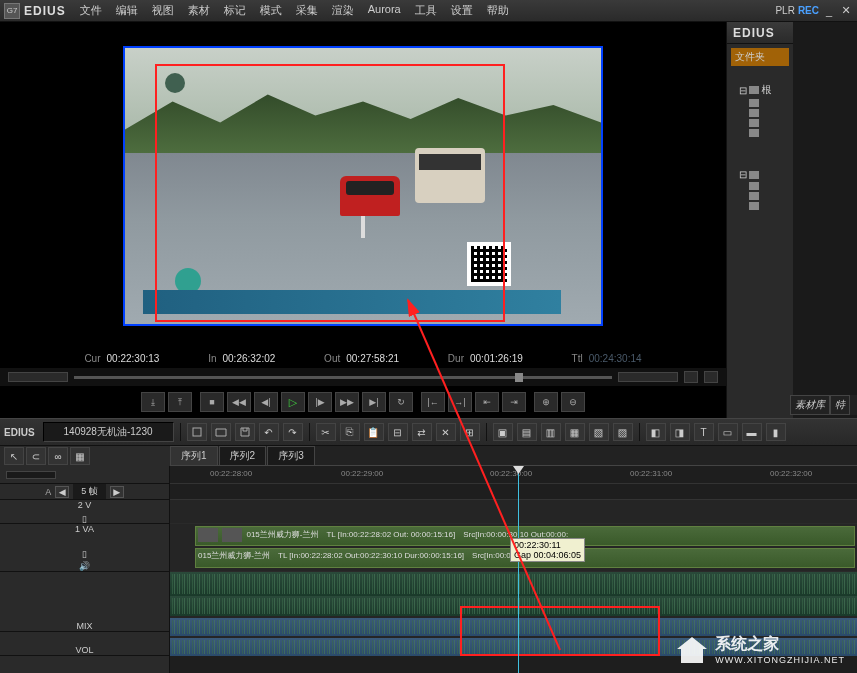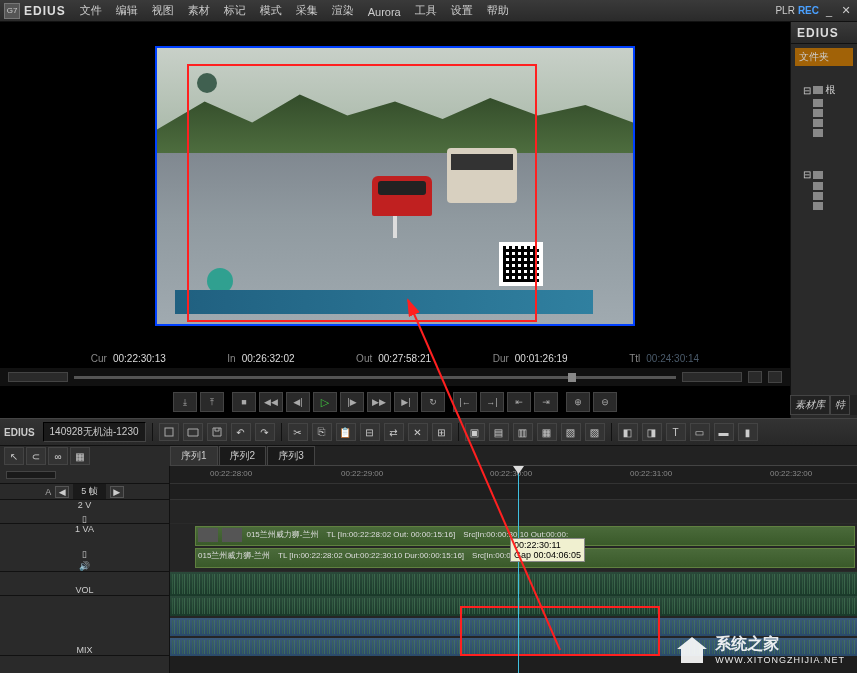--- a/index.html
+++ b/index.html
@@ -1,29 +1,29 @@
 <!DOCTYPE html>
 <html><head>
 <meta charset="utf-8">
 <style>
 * { margin:0; padding:0; box-sizing:border-box; font-family:"Microsoft YaHei",Arial,sans-serif; }
 body { background:#1a1a1a; width:857px; height:673px; overflow:hidden; position:relative; color:#ccc; font-size:11px; }
 .menubar { height:22px; background:linear-gradient(#3a3a3a,#2a2a2a); display:flex; align-items:center; padding:0 4px; border-bottom:1px solid #111; }
 .logo { display:flex; align-items:center; gap:4px; margin-right:8px; }
 .logo-icon { width:16px; height:16px; background:#555; border:1px solid #777; font-size:8px; display:flex; align-items:center; justify-content:center; }
 .brand { font-weight:bold; font-size:12px; color:#ddd; letter-spacing:1px; }
-.menuitems { display:flex; gap:2px;align-items:flex-end; }
+.menuitems { display:flex; gap:2px; }
 .menuitem { padding:2px 6px; cursor:pointer; font-size:11px; }
 .spacer { flex:1; }
 .winctrl { display:flex; align-items:center; gap:3px; }
 .plr { font-size:10px; color:#ccc; }
 .rec { font-size:10px; color:#4aa0ff; font-weight:bold; }
 .winbtn { width:14px; height:14px; display:flex; align-items:center; justify-content:center; cursor:pointer; font-size:11px; }
 .main { display:flex; height:396px; }
-.player { width:790px; background:#2a2a2a; display:flex; flex-direction:column; }
+.player { width:726px; background:#2a2a2a; display:flex; flex-direction:column; }
 .preview-wrap { flex:1; background:#000; display:flex; align-items:center; justify-content:center; position:relative; }
 .preview { width:480px; height:280px; border:2px solid #0040ff; position:relative; background:#7a8a7a; overflow:hidden; }
 .safe { position:absolute; top:16px; left:30px; width:350px; height:258px; border:2px solid #ff2020; }
 .sky { position:absolute; top:0; left:0; right:0; height:95px; background:linear-gradient(#c8d0c8,#a8b8a8); }
 .trees { position:absolute; top:40px; left:0; right:0; height:70px; background:linear-gradient(#304828,#507040); clip-path:polygon(0 60%,10% 20%,20% 50%,30% 10%,40% 40%,50% 20%,60% 45%,70% 15%,80% 40%,90% 25%,100% 50%,100% 100%,0 100%); }
 .road { position:absolute; top:105px; left:0; right:0; bottom:0; background:linear-gradient(#808890 0%,#909aa0 40%,#a0aab0 100%); }
 .lane { position:absolute; top:130px; left:50%; width:4px; height:60px; background:#ddd; transform:translateX(-50%); }
 .car { position:absolute; top:128px; left:215px; width:60px; height:40px; background:#c02020; border-radius:6px 6px 2px 2px; }
 .car::before { content:""; position:absolute; top:5px; left:6px; right:6px; height:14px; background:#222; border-radius:3px; }
 .bus { position:absolute; top:100px; left:290px; width:70px; height:55px; background:#d8d0c0; border-radius:4px; }
@@ -50,21 +50,21 @@
 .rpanel { width:67px; background:#2a2a2a; border-left:1px solid #111; }
 .rpanel .menubar { padding:0 6px; }
 .rpanel-body { padding:4px; font-size:10px; }
 .folder-hdr { background:#a16207; padding:2px 4px; margin-bottom:16px; }
 .tree-item { padding:1px 0 1px 8px; display:flex; align-items:center; gap:2px; }
 .tree-icon { width:10px; height:8px; background:#888; }
 .tabs-bot { position:absolute; bottom:258px; left:790px; right:0; display:flex; font-size:10px; background:#222; }
 .tabs-bot span { padding:2px 4px; border:1px solid #444;font-style:italic; }
 .seq-toolbar { height:28px; background:linear-gradient(#333,#282828); display:flex; align-items:center; padding:0 4px; gap:4px; border-top:1px solid #444; border-bottom:1px solid #111; }
 .seq-brand { font-size:10px; font-weight:bold; margin-right:4px; }
-.seq-name { background:#1a1a1a; padding:2px 6px; font-size:10px; min-width:100px; border:1px inset #444; }
+.seq-name { background:#1a1a1a; padding:2px 20px; font-size:10px; min-width:100px; border:1px inset #444; }
 .sep { width:1px; height:18px; background:#111; margin:0 2px; }
 .toolbtn { width:20px; height:18px; background:#333; border:1px solid #444; display:flex; align-items:center; justify-content:center; cursor:pointer; font-size:10px; }
 .seq-tabs { height:20px; background:#222; display:flex; align-items:end; padding-left:170px; border-bottom:1px solid #444; }
 .seq-tab { padding:2px 10px; font-size:10px; background:#1a1a1a; border:1px solid #444; border-bottom:none; margin-right:1px; cursor:pointer; }
 .seq-tab.active { background:#333; }
 .edit-toolbar { position:absolute; top:446px; left:0; width:170px; height:20px; background:#2a2a2a; display:flex; align-items:center; gap:2px; padding:0 4px; }
 .timeline { display:flex; height:207px; background:#1e1e1e; }
 .tl-left { width:170px; background:#2a2a2a; border-right:1px solid #111; }
 .tl-scale { height:18px; display:flex; align-items:center; padding:0 6px; gap:4px; border-bottom:1px solid #111; }
 .tl-scale-bar { width:50px; height:8px; background:#1a1a1a; border:1px solid #444; }
@@ -319,26 +319,26 @@
       <span class="track-icon">▯</span>
     </div>
     <div class="track-hdr tall" style="position:relative">
 
       <span class="track-name">1 VA</span>
       <div style="display:flex;flex-direction:column;gap:2px">
         <span class="track-icon">▯</span>
         <span class="track-icon">🔊</span>
       </div>
     </div>
+    <div class="track-hdr tall2" style="justify-content:flex-end;position:relative">
+
+      <span>MIX</span>
+    </div>
     <div class="track-hdr" style="justify-content:flex-end">
       <span>VOL</span>
-    </div>
-    <div class="track-hdr tall2" style="justify-content:flex-end;position:relative">
-
-      <span>MIX</span>
     </div>
   </div>
 
   <div class="tl-right">
     <div class="ruler">
       <span style="left:40px">00:22:28:00</span>
       <span style="left:171px">00:22:29:00</span>
       <span style="left:320px">00:22:30:00</span>
       <span style="left:460px">00:22:31:00</span>
       <span style="left:600px">00:22:32:00</span>

